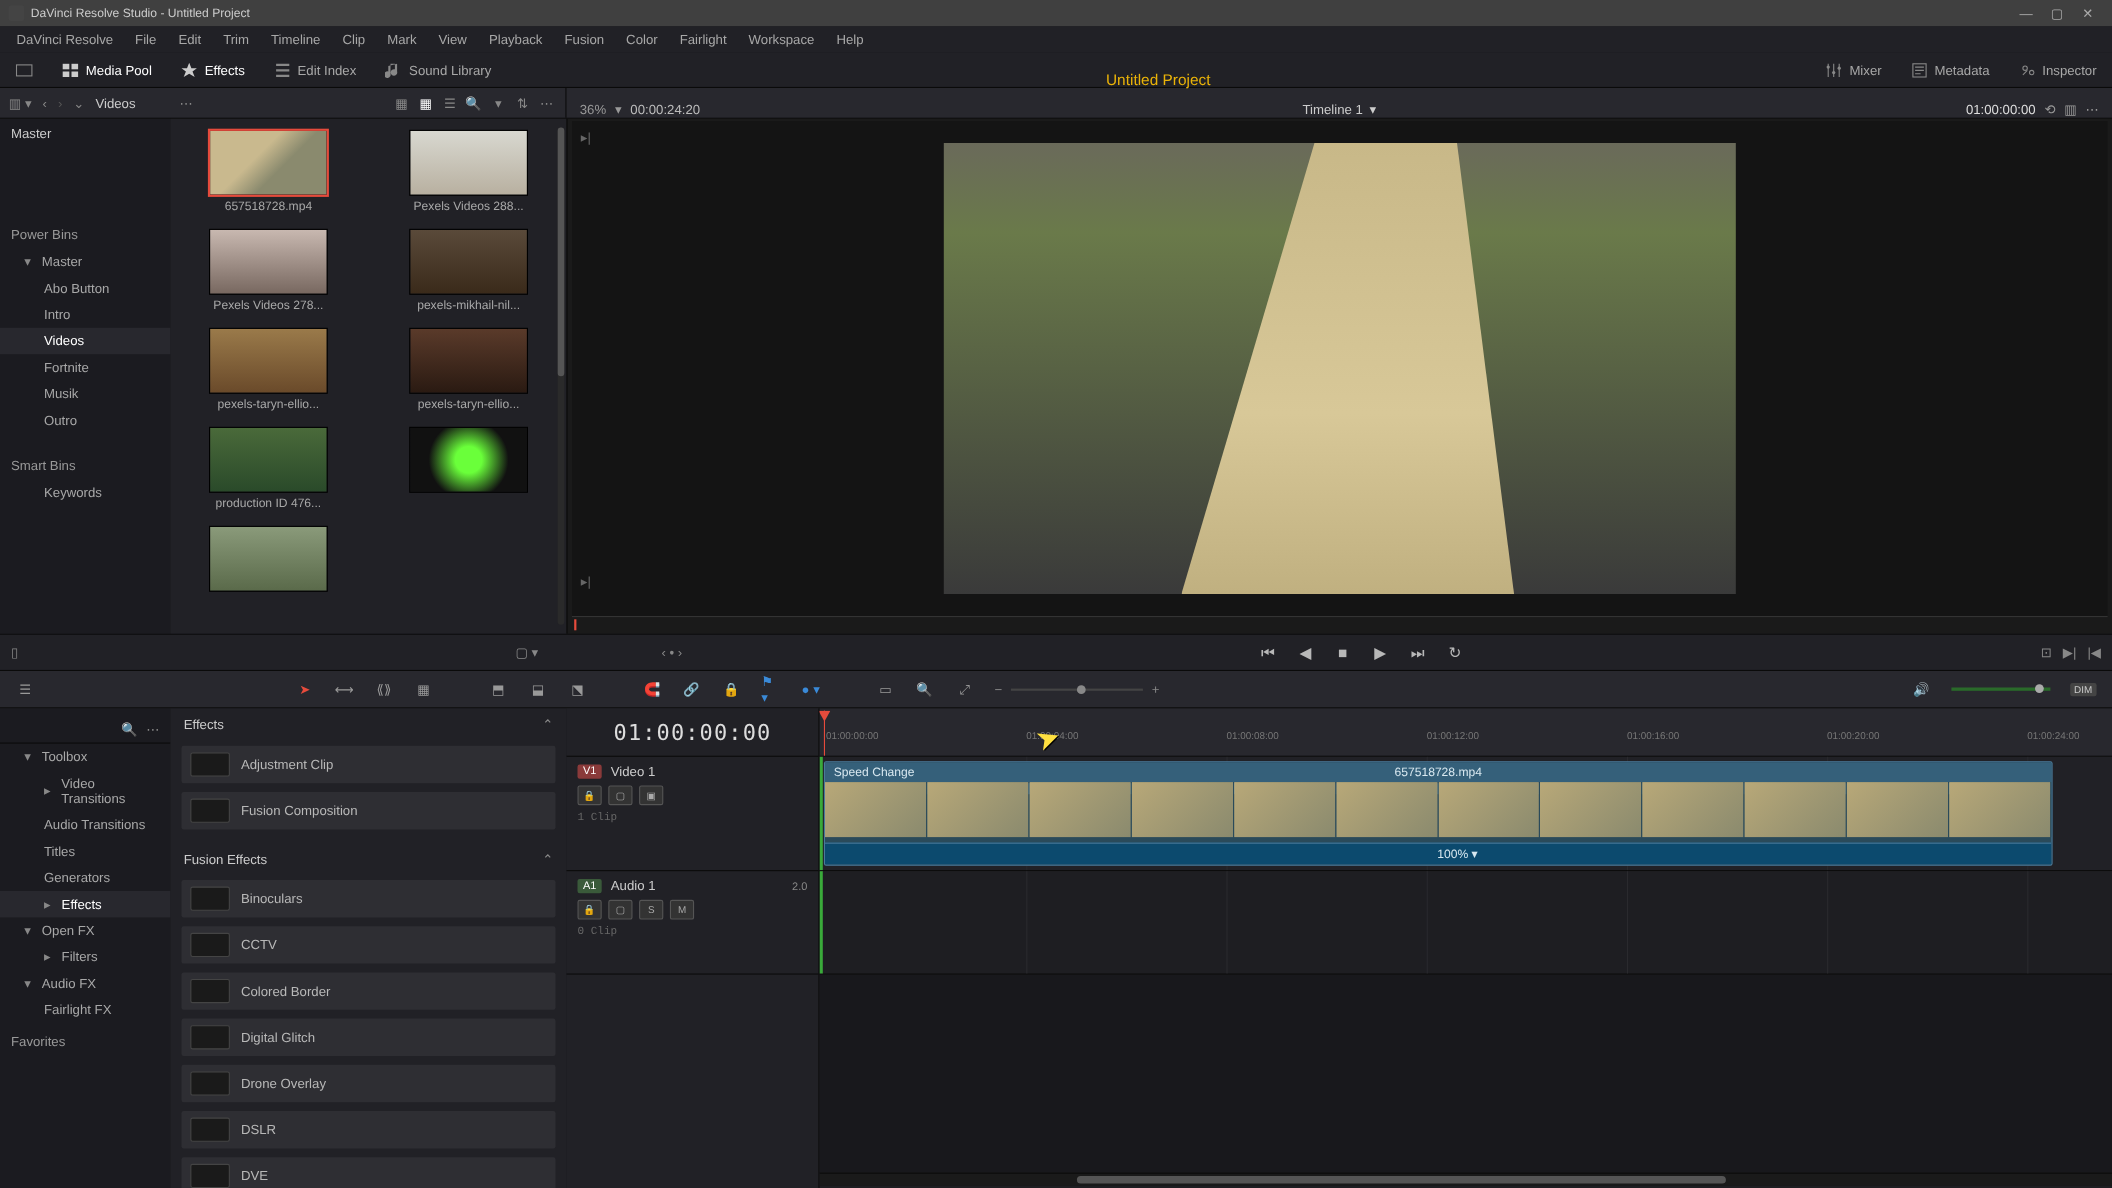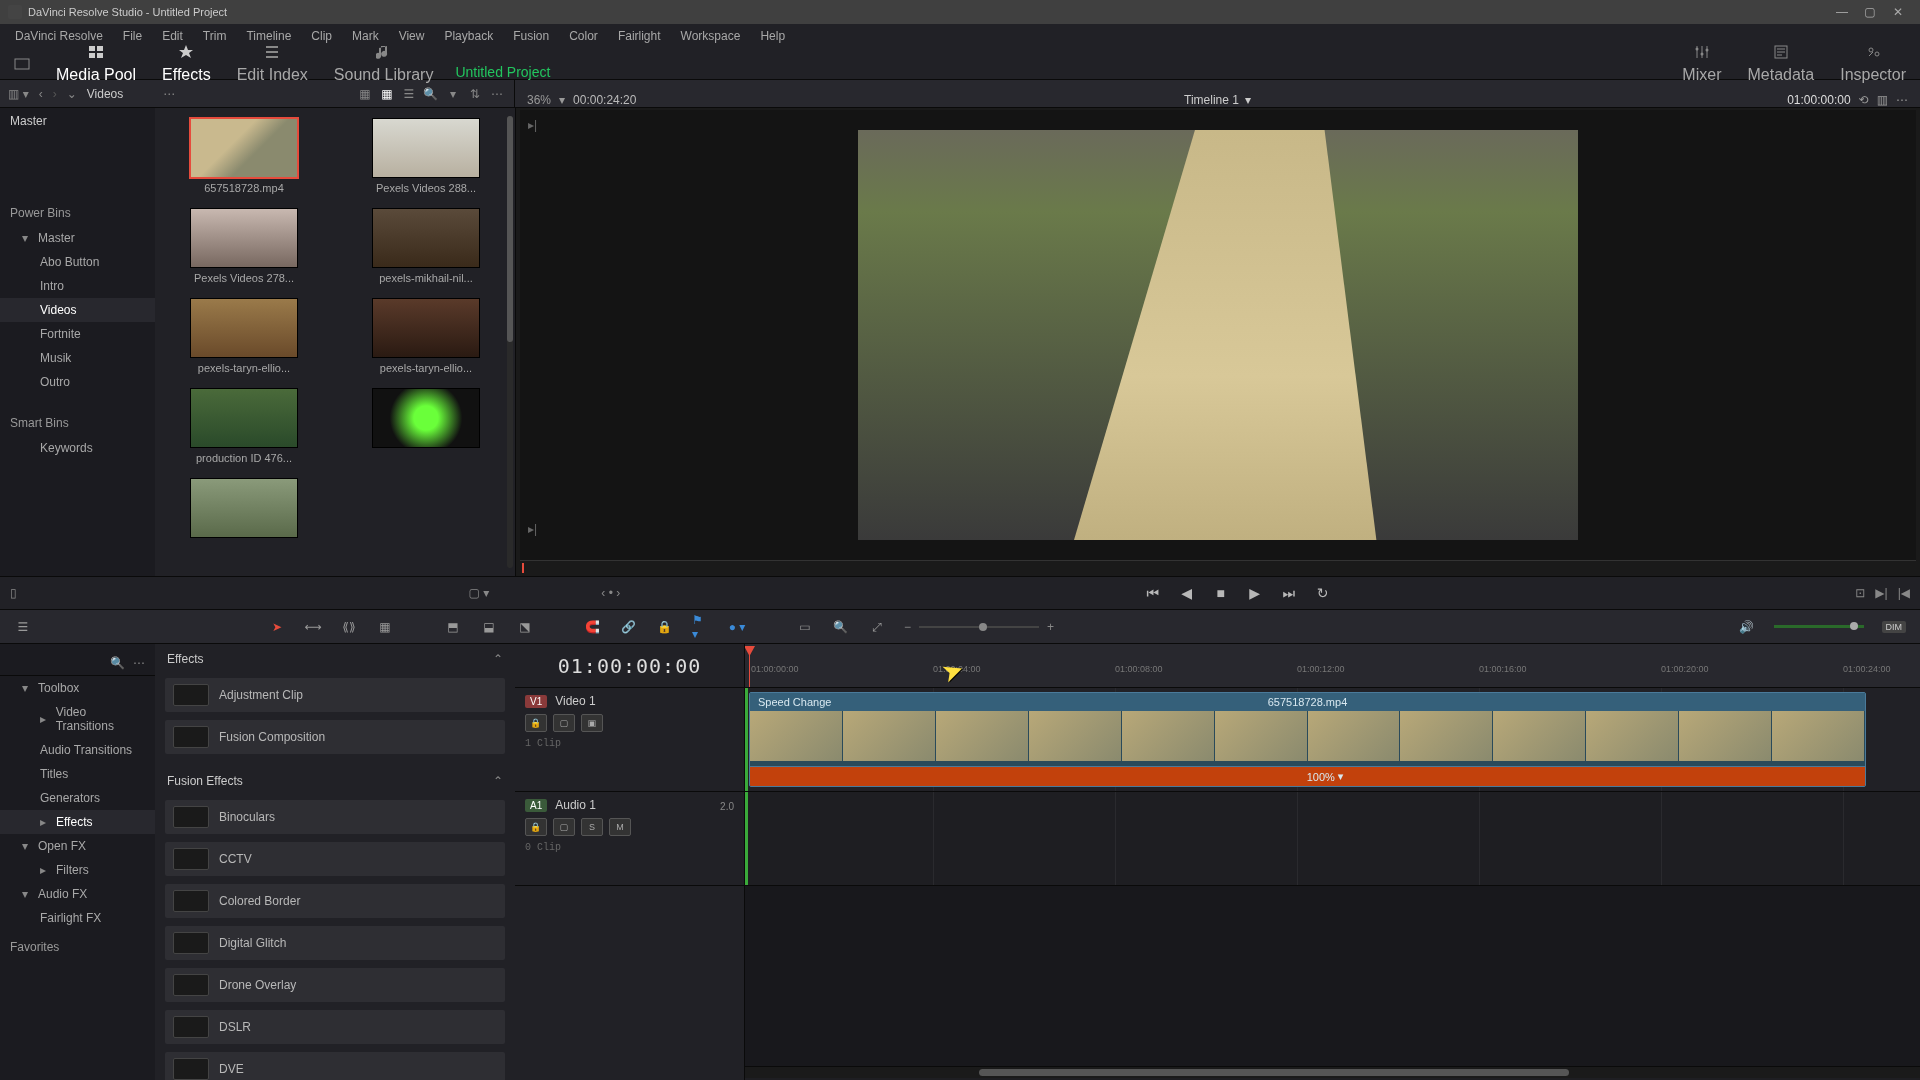--- a/index.html
+++ b/index.html
@@ -10,24 +10,24 @@
 .titlebar-icon { width: 14px; height: 14px; background: #444; margin-right: 6px; border-radius: 2px; }
 .titlebar-spacer { flex: 1; }
 .titlebar-btn { width: 28px; height: 20px; display: flex; align-items: center; justify-content: center; color: #aaa; font-size: 12px; }
 
 
 .menubar { height: 24px; background: #212126; display: flex; align-items: center; padding: 0 6px; gap: 2px; }
 .menu-item { padding: 3px 9px; color: #a8a8a8; font-size: 12px; }
 
 
 .toolbar { height: 32px; background: #212126; display: flex; align-items: center; padding: 0 10px; gap: 18px; border-bottom: 1px solid #0a0a0a; }
-.toolbar-group { display: flex; align-items: center; gap: 6px; color: #a8a8a8; font-size: 16px; padding: 0 4px; flex-direction: column;}
+.toolbar-group { display: flex; align-items: center; gap: 6px; color: #a8a8a8; font-size: 12px; padding: 0 4px;}
 .toolbar-group.active { color: #fff; }
 .toolbar-icon { width: 16px; height: 16px; }
-.toolbar-center { flex: 1; color: #22c55e; font-size: 14px; font-weight: 500; margin-top: 16px; }
+.toolbar-center { flex: 1; text-align: center; color: #eab308; font-size: 14px; font-weight: 500; margin-top: 16px; }
 .toolbar-right { display:flex; gap: 18px; }
 
 
 .sec-header { height: 28px; background: #28282e; display: flex; align-items: center; border-bottom: 1px solid #0a0a0a; }
 .sec-left { width: 515px; display: flex; align-items: center; padding: 0 8px; gap: 10px; border-right: 1px solid #0a0a0a; height: 100%;}
 .sec-left .crumb { color: #ccc; font-size: 12px; }
 .view-toggles { display: flex; gap: 4px; margin-left: auto; }
 .view-toggle { width: 18px; height: 16px; display:flex; align-items:center; justify-content:center; color:#888;}
 .view-toggle.active { color: #fff;}
 .sec-mid { flex: 1; display: flex; align-items: flex-end; justify-content: center; position: relative; height:100%; padding: 0 12px;}
@@ -142,21 +142,21 @@
 .track-lane.video { height:104px; background:#212126;}
 .track-lane.audio { height:94px; background:#1e1e22;}
 .grid-line { position:absolute; top:0; bottom:0; width:1px; background:#2a2a2e;}
 
 .clip-block { position:absolute; left:4px; right:54px; top:4px; bottom:4px; background:#2a4a5a; border:1px solid #4a7a9a; border-radius:2px; overflow:hidden;}
 .clip-top { height:18px; background:#35607a; display:flex; align-items:center; padding:0 8px; gap:8px; color:#d8e8f0; font-size:11px;}
 .clip-top .fname { position:absolute; left:50%; transform:translateX(-50%);}
 .clip-thumbs { position:absolute; top:18px; left:0; right:0; height:50px; display:flex;}
 .clip-thumbs div { flex:1; background: linear-gradient(135deg,#b8a878,#8a8a6e); border-right:1px solid #2a4a5a;}
 .clip-arrows { position:absolute; top:19px; left:0; right:0; height:10px; background: repeating-linear-gradient(90deg, #4a8ab8 0 6px, #35607a 6px 12px);}
-.clip-speed { position:absolute; bottom:0; left:0; right:0; height:20px; background:#c2410c; border-top:1px solid #4a7a9a; display:flex; align-items:center; justify-content:center; color:#d8e8f0; font-size:11px;padding-left:35px;}
+.clip-speed { position:absolute; bottom:0; left:0; right:0; height:20px; background:#0c4a6e; border-top:1px solid #4a7a9a; display:flex; align-items:center; justify-content:center; color:#d8e8f0; font-size:11px;padding-left:35px;}
 .left-edge-green { position:absolute; left:0; top:0; bottom:0; width:3px; background:#3aaa3a;}
 
 .tl-hscroll { height:12px; background:#1a1a1a; position:relative; border-top:1px solid #0a0a0a;}
 .tl-hscroll-thumb { position:absolute; left: 234px; width: 590px; top:2px; bottom:2px; background:#555; border-radius:4px;}
 
 svg { display:block;}
 </style>
 </head>
 <body>
 

